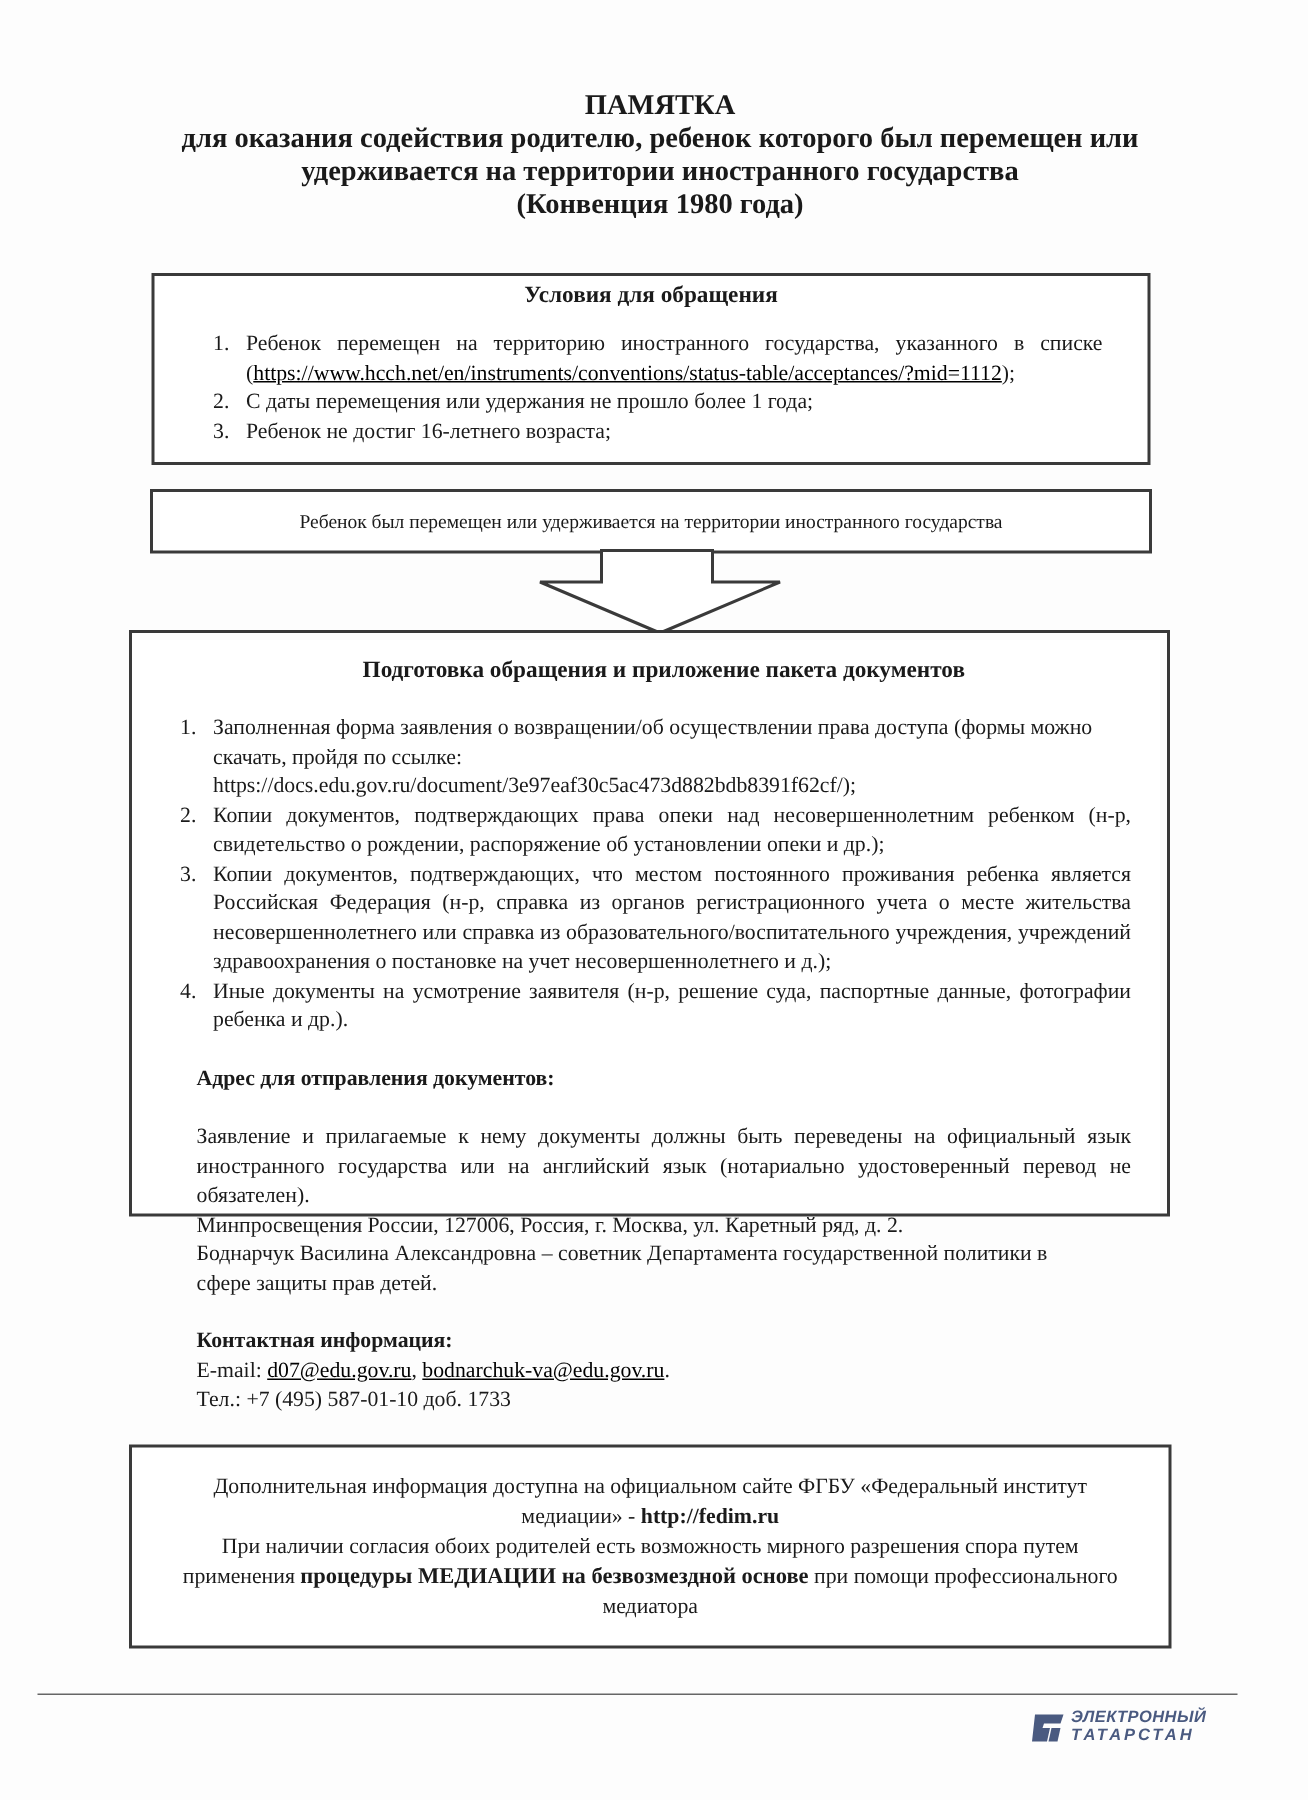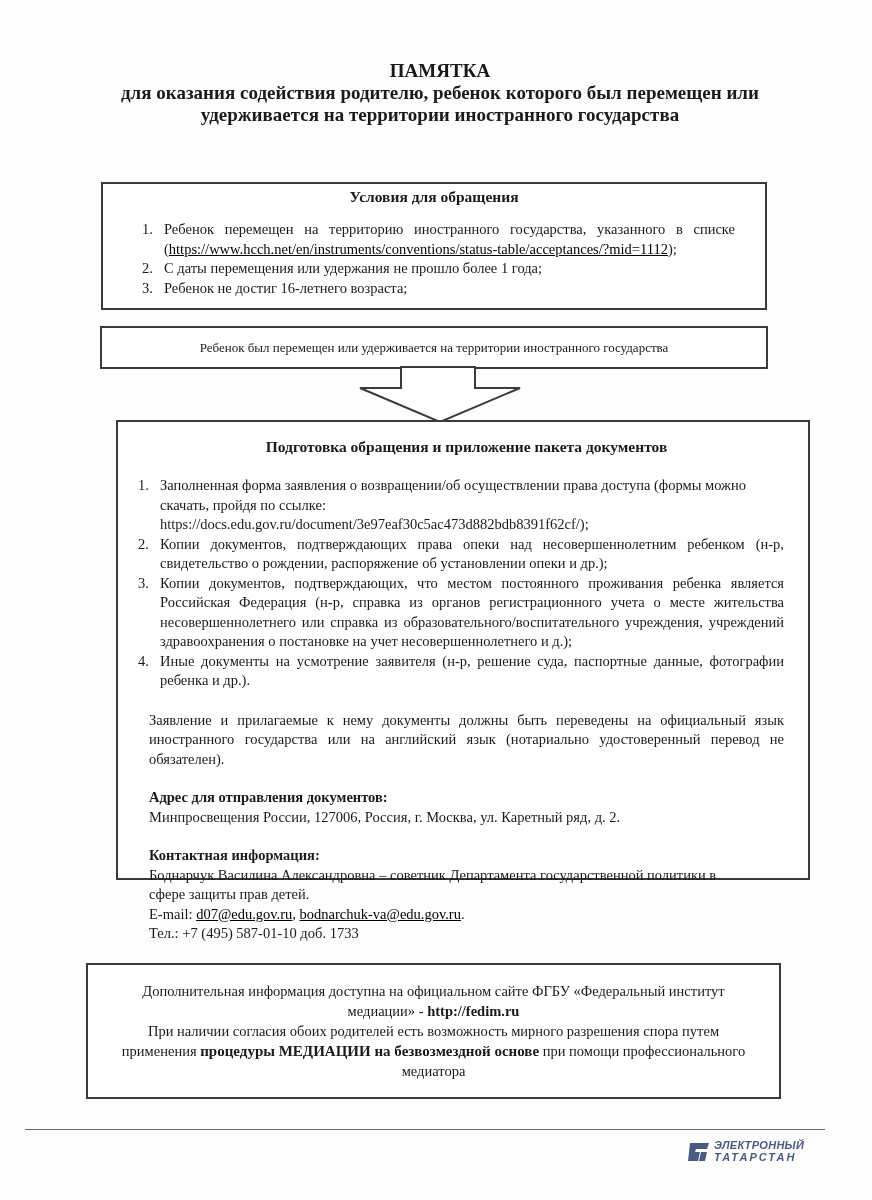--- a/index.html
+++ b/index.html
@@ -27,20 +27,21 @@
   .logo .l1 { top: 0px; }
   .logo .l2 { top: 12px; letter-spacing: 2px; }
 </style>
 </head>
 <body>
 
 <div class="abs title-block">
   <div class="t0">ПАМЯТКА</div>
   <div>для оказания содействия родителю, ребенок которого был перемещен или</div>
   <div>удерживается на территории иностранного государства</div>
+  <div>(Конвенция 1980 года)</div>
 </div>
 
 <div class="box" style="left:101px; top:182px; width:666px; height:128px; padding:4px 30px 0 61px;">
   <div class="box-head" style="margin-bottom:14px; margin-left:-31px;">Условия для обращения</div>
   <ol class="items">
     <li style="text-align-last: auto;">
       <span class="num">1.</span>
       <span style="display:block; text-align:justify; text-align-last:justify;">Ребенок перемещен на территорию иностранного государства, указанного в списке</span>
       <span>(</span><a class="link">https://www.hcch.net/en/instruments/conventions/status-table/acceptances/?mid=1112</a><span>);</span>
     </li>
@@ -56,21 +57,21 @@
 </div>
 
 <div class="box" style="left:100px; top:326px; width:668px; height:43px; display:flex; align-items:center; justify-content:center;">
   <span style="font-size:13px;">Ребенок был перемещен или удерживается на территории иностранного государства</span>
 </div>
 
 <svg class="abs" style="left:290px; top:360px;" width="300" height="66" viewBox="0 0 300 66">
   <polygon points="111,7 185,7 185,28 230,28 150,62 70,28 111,28" fill="#fff" stroke="#3a3a3a" stroke-width="2"></polygon>
 </svg>
 
-<div class="box" style="left:86px; top:420px; width:694px; height:460px; padding:16px 24px 0 31px;margin-left:30px;">
+<div class="box" style="left:86px; top:420px; width:694px; height:391px; padding:16px 24px 0 43px;">
   <div class="box-head" style="margin-bottom:20px;">Подготовка обращения и приложение пакета документов</div>
   <ol class="items" style="padding-left:11px;">
     <li style="text-align:left;">
       <span class="num">1.</span>
       <span>Заполненная форма заявления о возвращении/об осуществлении права доступа (формы можно скачать, пройдя по ссылке:</span><br>
       <span>https://docs.edu.gov.ru/document/3e97eaf30c5ac473d882bdb8391f62cf/);</span>
     </li>
     <li>
       <span class="num">2.</span>
       <span>Копии документов, подтверждающих права опеки над несовершеннолетним ребенком (н-р, свидетельство о рождении, распоряжение об установлении опеки и др.);</span>
@@ -78,27 +79,27 @@
     <li>
       <span class="num">3.</span>
       <span>Копии документов, подтверждающих, что местом постоянного проживания ребенка является Российская Федерация (н-р, справка из органов регистрационного учета о месте жительства несовершеннолетнего или справка из образовательного/воспитательного учреждения, учреждений здравоохранения о постановке на учет несовершеннолетнего и д.);</span>
     </li>
     <li>
       <span class="num">4.</span>
       <span>Иные документы на усмотрение заявителя (н-р, решение суда, паспортные данные, фотографии ребенка и др.).</span>
     </li>
   </ol>
 
+  <p class="para bold" style="margin-top:19px;">Адрес для отправления документов:</p>
+
   <p class="para" style="margin-top:20px;">Заявление и прилагаемые к нему документы должны быть переведены на официальный язык иностранного государства или на английский язык (нотариально удостоверенный перевод не обязателен).</p>
-
-  <p class="para bold" style="margin-top:19px;">Адрес для отправления документов:</p>
   <p class="para">Минпросвещения России, 127006, Россия, г. Москва, ул. Каретный ряд, д. 2.</p>
 
+  <p class="para" style="text-align:left; width:600px;">Боднарчук Василина Александровна – советник Департамента государственной политики в сфере защиты прав детей.</p>
   <p class="para bold" style="margin-top:19px;">Контактная информация:</p>
-  <p class="para" style="text-align:left; width:600px;">Боднарчук Василина Александровна – советник Департамента государственной политики в сфере защиты прав детей.</p>
   <p class="para">
     <span>E-mail: </span><a class="link">d07@edu.gov.ru</a><span>, </span><a class="link">bodnarchuk-va@edu.gov.ru</a><span>.</span>
   </p>
   <p class="para">Тел.: +7 (495) 587-01-10 доб. 1733</p>
 
   <p class="para" style="margin-top:19px;">Срок рассмотрения обращения – 30 дней.</p>
 </div>
 
 <div class="box" style="left:86px; top:963px; width:695px; height:136px; padding:6px 30px 0 30px; text-align:center;">
   <p class="para" style="text-align:center; line-height:20px; margin-top:10px; padding:0 10px;">

